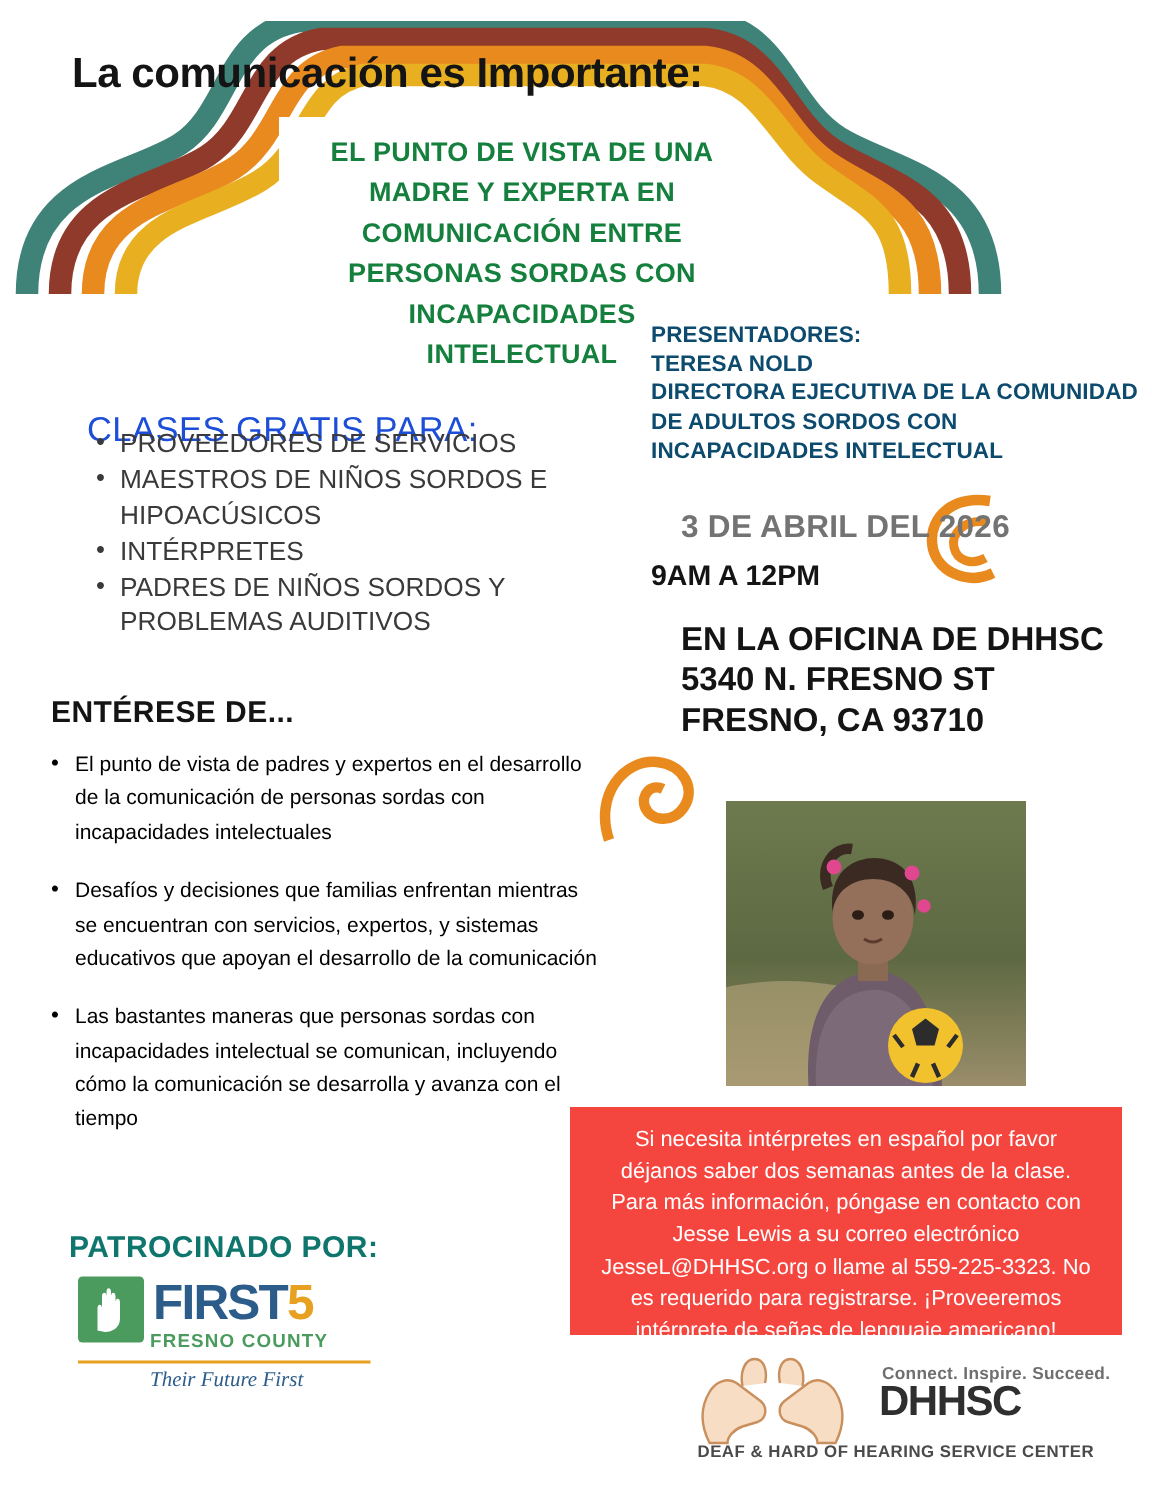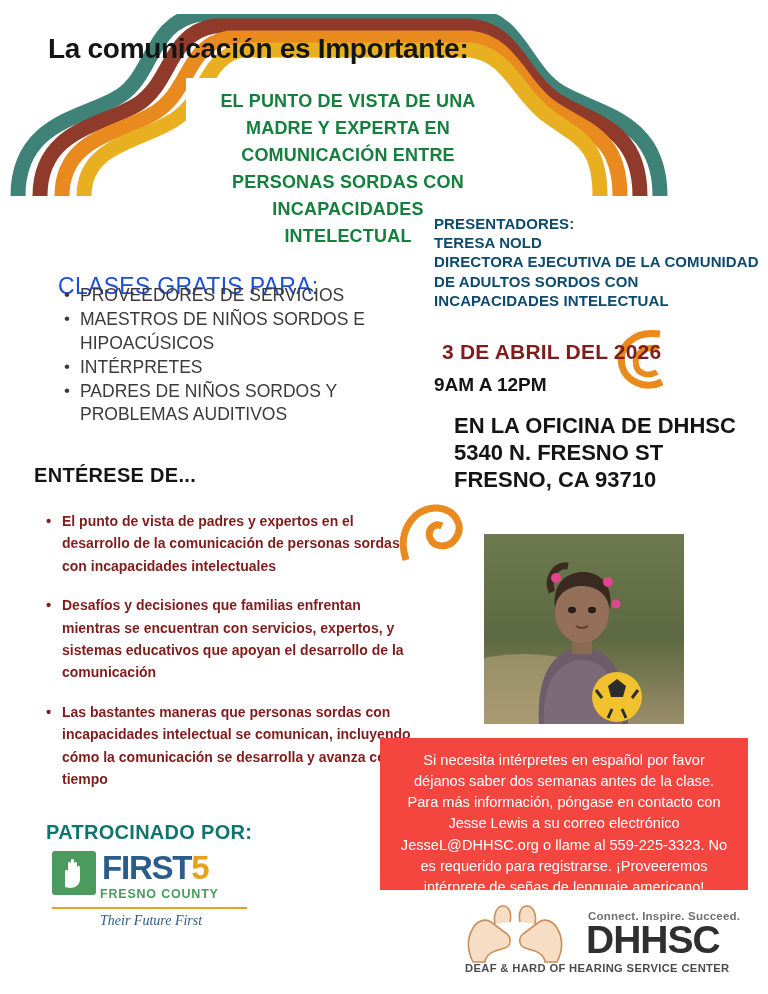--- a/index.html
+++ b/index.html
@@ -103,26 +103,26 @@
     font-weight: bold;
     letter-spacing: 0.3px;
     color: #141414;
   }
 
   .enterese-list {
     position: absolute;
     left: 28px;
     top: 498px;
     width: 350px;
-    margin: 12px;
+    margin: 0;
     padding: 0 0 0 22px;
     font-size: 14px;
-    font-weight: bold;
+    font-weight: normal;
     line-height: 1.6;
-    color: #7f1d1d;
+    color: #000000;
     list-style: none;
   }
   .enterese-list li {
     position: relative;
     margin-bottom: 17px;
   }
   .enterese-list li:before {
     content: "\2022";
     position: absolute;
     left: -16px;
@@ -212,26 +212,26 @@
     width: 330px;
     font-size: 15px;
     font-weight: bold;
     line-height: 1.28;
     letter-spacing: 0.1px;
     color: #0c4a6e;
   }
 
   .event-date {
     position: absolute;
-    left: 442px;
+    left: 454px;
     top: 340px;
     font-size: 21px;
     font-weight: bold;
     letter-spacing: 0.2px;
-    color: #7f1d1d;
+    color: #737373;
     text-align: right;
   }
   .event-time {
     position: absolute;
     left: 434px;
     top: 374px;
     font-size: 19px;
     font-weight: bold;
     color: #141414;
   }
@@ -311,21 +311,21 @@
     top: 10px;
     font-size: 11.5px;
     font-weight: bold;
     letter-spacing: 0.2px;
     color: #6f6f6f;
   }
   .dhhsc-name {
     position: absolute;
     left: 131px;
     top: 20px;
-    font-size: 39px;
+    font-size: 28px;
     font-weight: bold;
     letter-spacing: -1px;
     color: #2f2f2f;
     line-height: 1;
   }
   .dhhsc-full {
     position: absolute;
     left: 10px;
     top: 62px;
     font-size: 11.2px;

